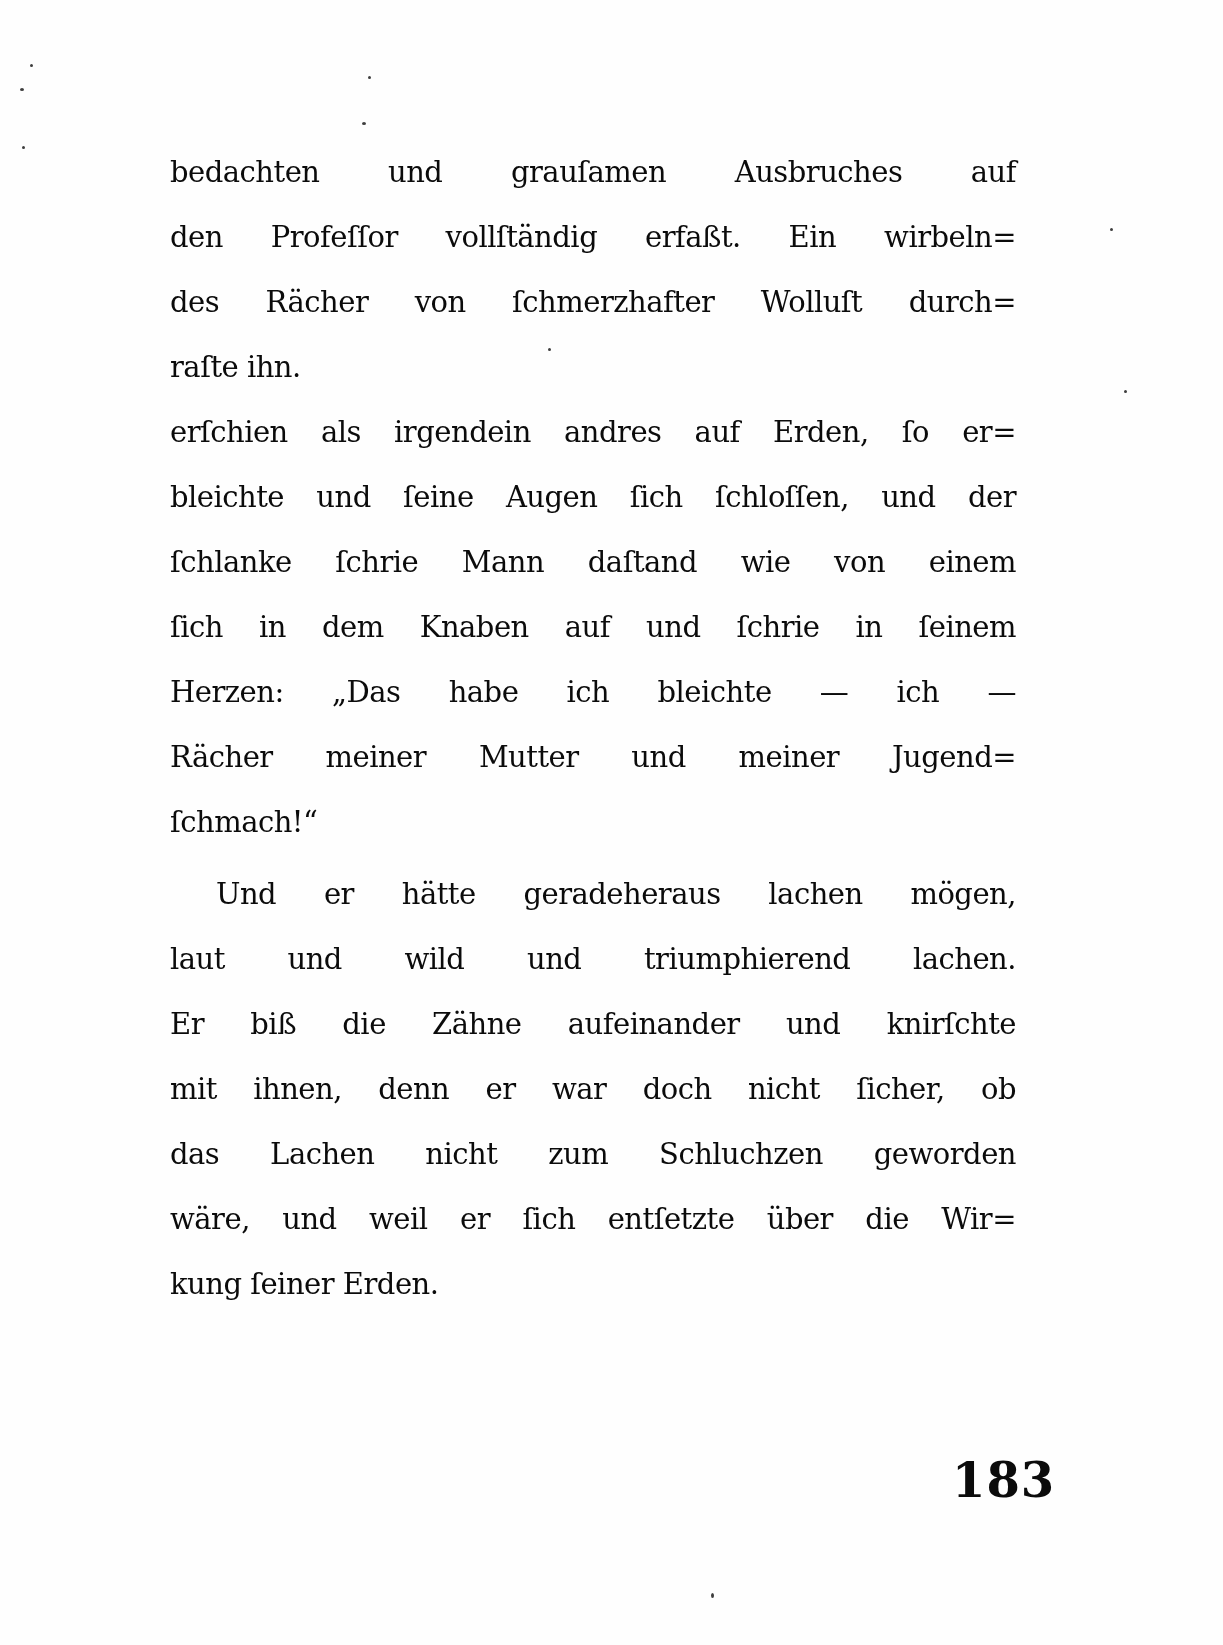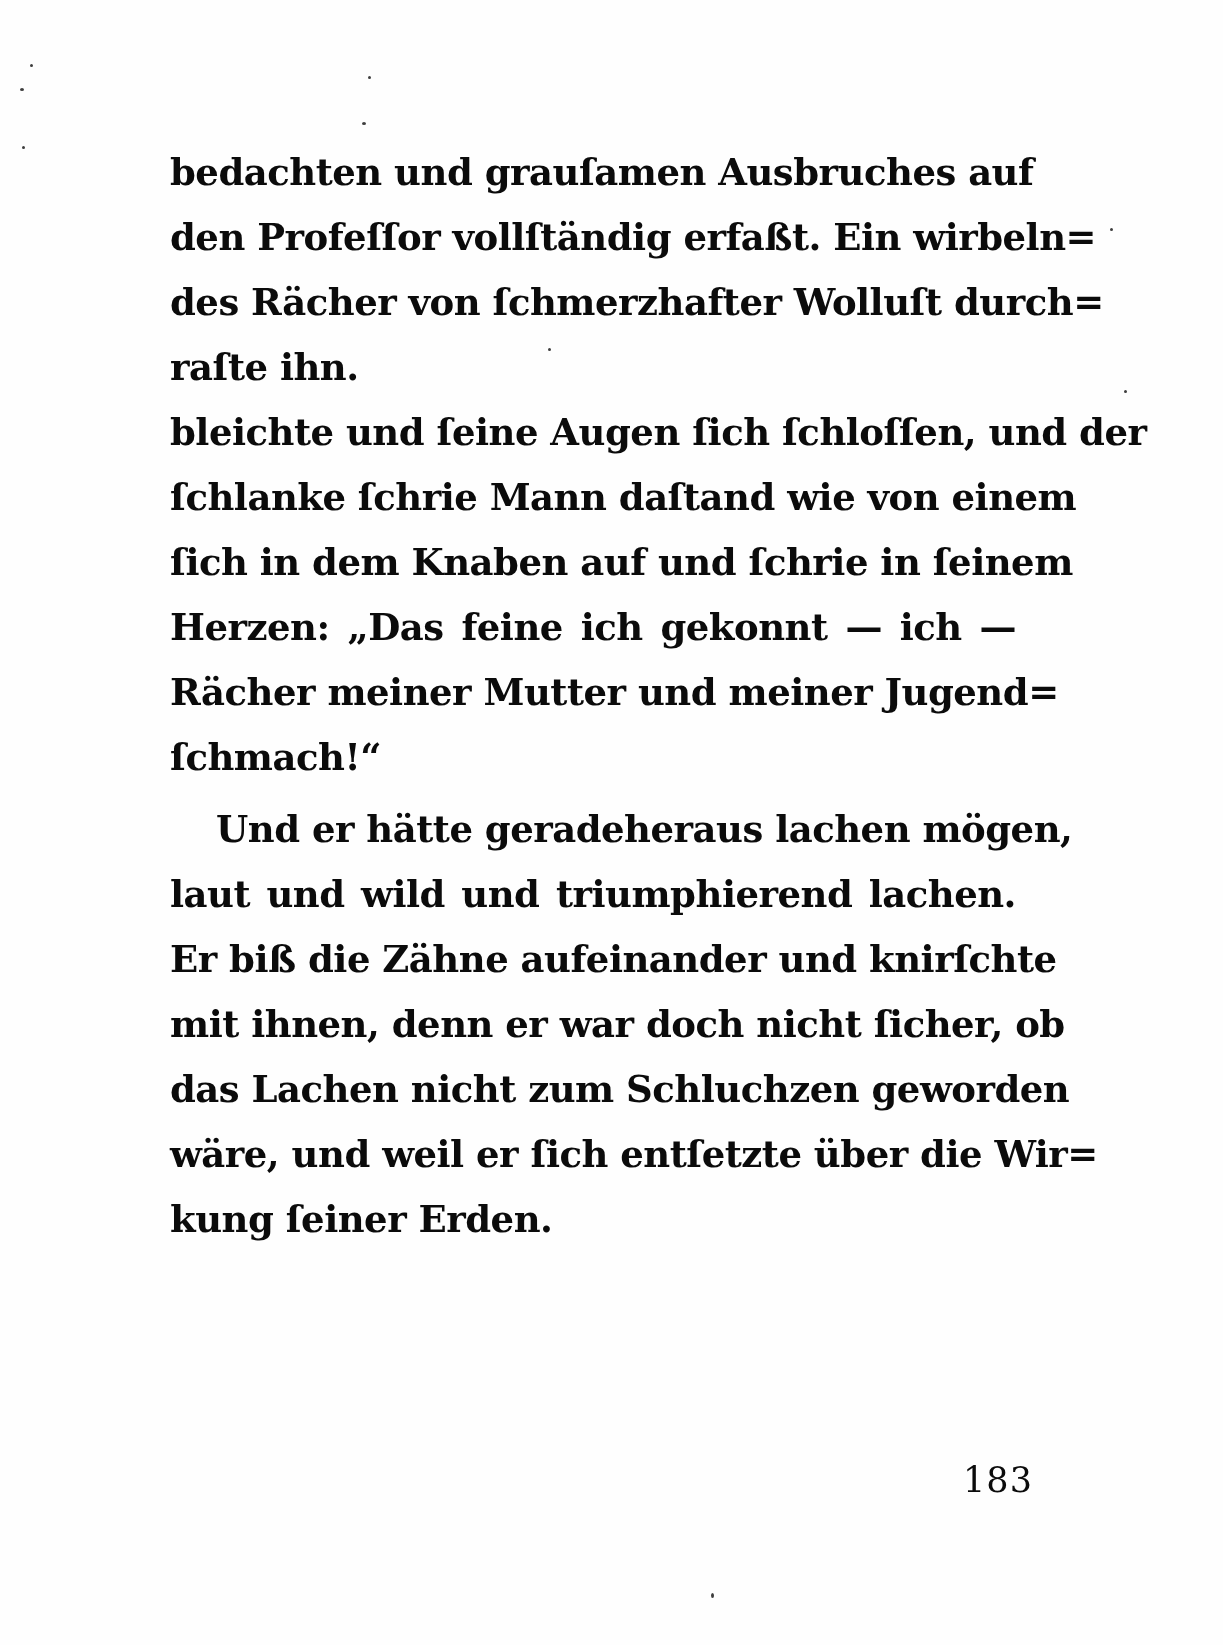--- a/index.html
+++ b/index.html
@@ -18,22 +18,22 @@
   }
   .textblock {
     position: absolute;
     left: 170px;
     top: 140px;
     width: 846px;
   }
   .line {
     height: 65px;
     line-height: 65px;
-    font-size: 37px;
-    font-weight: 700;
+    font-size: 29px;
+    font-weight: 400;
     letter-spacing: -0.5px;
     white-space: nowrap;
     text-align: justify;
     text-align-last: justify;
   }
   .line.end {
     text-align-last: left;
   }
   .line.para {
     margin-top: 7px;
@@ -41,46 +41,47 @@
   .line.indent {
     padding-left: 46px;
   }
   .pagenum {
     position: absolute;
     left: 952px;
     top: 1458px;
     width: 92px;
     height: 44px;
     line-height: 44px;
-    text-align: center;
-    font-size: 35px;
-    font-weight: 400;
+    text-align: right;
+    font-size: 48px;
+    font-weight: 700;
     letter-spacing: 1px;
   }
   .speck {
     position: absolute;
     background: #1c1c1c;
     border-radius: 50%;
     opacity: 0.85;
   }
 </style>
 </head>
 <body>
 
 <div class="page">
 
   <div class="textblock">
     <div class="line">bedachten und grauſamen Ausbruches auf</div>
     <div class="line">den Profeſſor vollſtändig erfaßt. Ein wirbeln=</div>
     <div class="line">des Rächer von ſchmerzhafter Wolluſt durch=</div>
     <div class="line end">raſte ihn.</div>
+    <div class="line">erſchien als irgendein andres auf Erden, ſo er=</div>
     <div class="line">bleichte und ſeine Augen ſich ſchloſſen, und der</div>
     <div class="line">ſchlanke ſchrie Mann daſtand wie von einem</div>
     <div class="line">ſich in dem Knaben auf und ſchrie in ſeinem</div>
-    <div class="line">Herzen: „Das feine ich gekonnt — ich —</div>
+    <div class="line">Herzen: „Das habe ich bleichte — ich —</div>
     <div class="line">Rächer meiner Mutter und meiner Jugend=</div>
     <div class="line end">ſchmach!“</div>
     <div class="line indent para">Und er hätte geradeheraus lachen mögen,</div>
     <div class="line">laut und wild und triumphierend lachen.</div>
     <div class="line">Er biß die Zähne aufeinander und knirſchte</div>
     <div class="line">mit ihnen, denn er war doch nicht ſicher, ob</div>
     <div class="line">das Lachen nicht zum Schluchzen geworden</div>
     <div class="line">wäre, und weil er ſich entſetzte über die Wir=</div>
     <div class="line end">kung ſeiner Erden.</div>
   </div>

